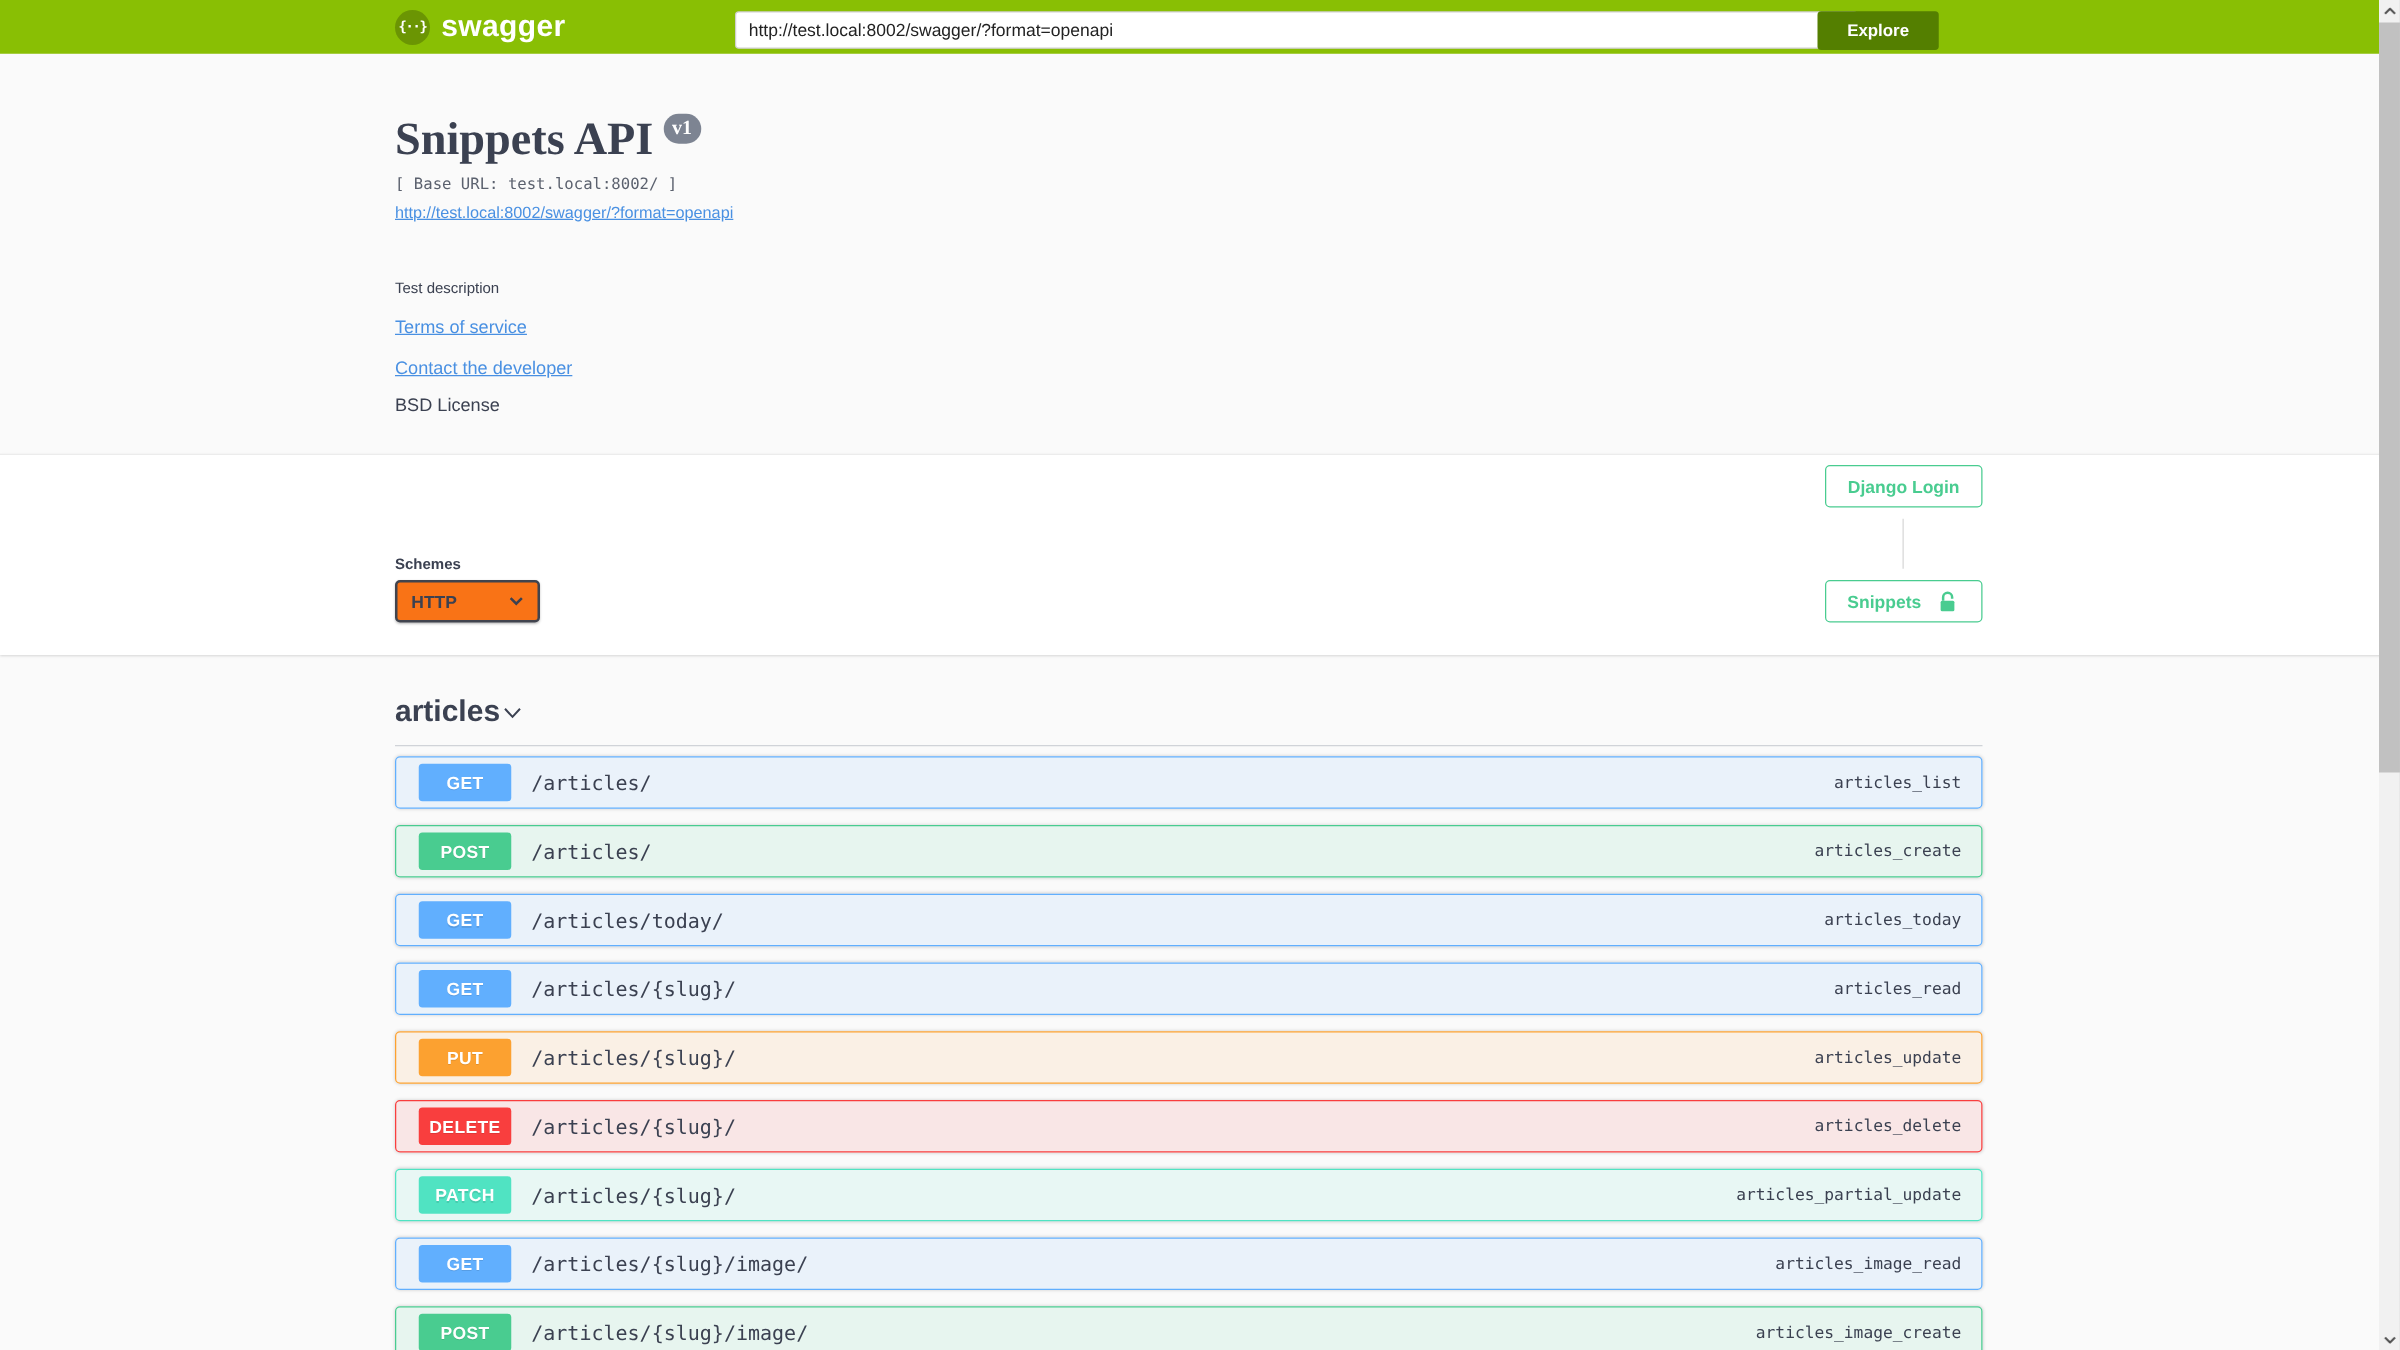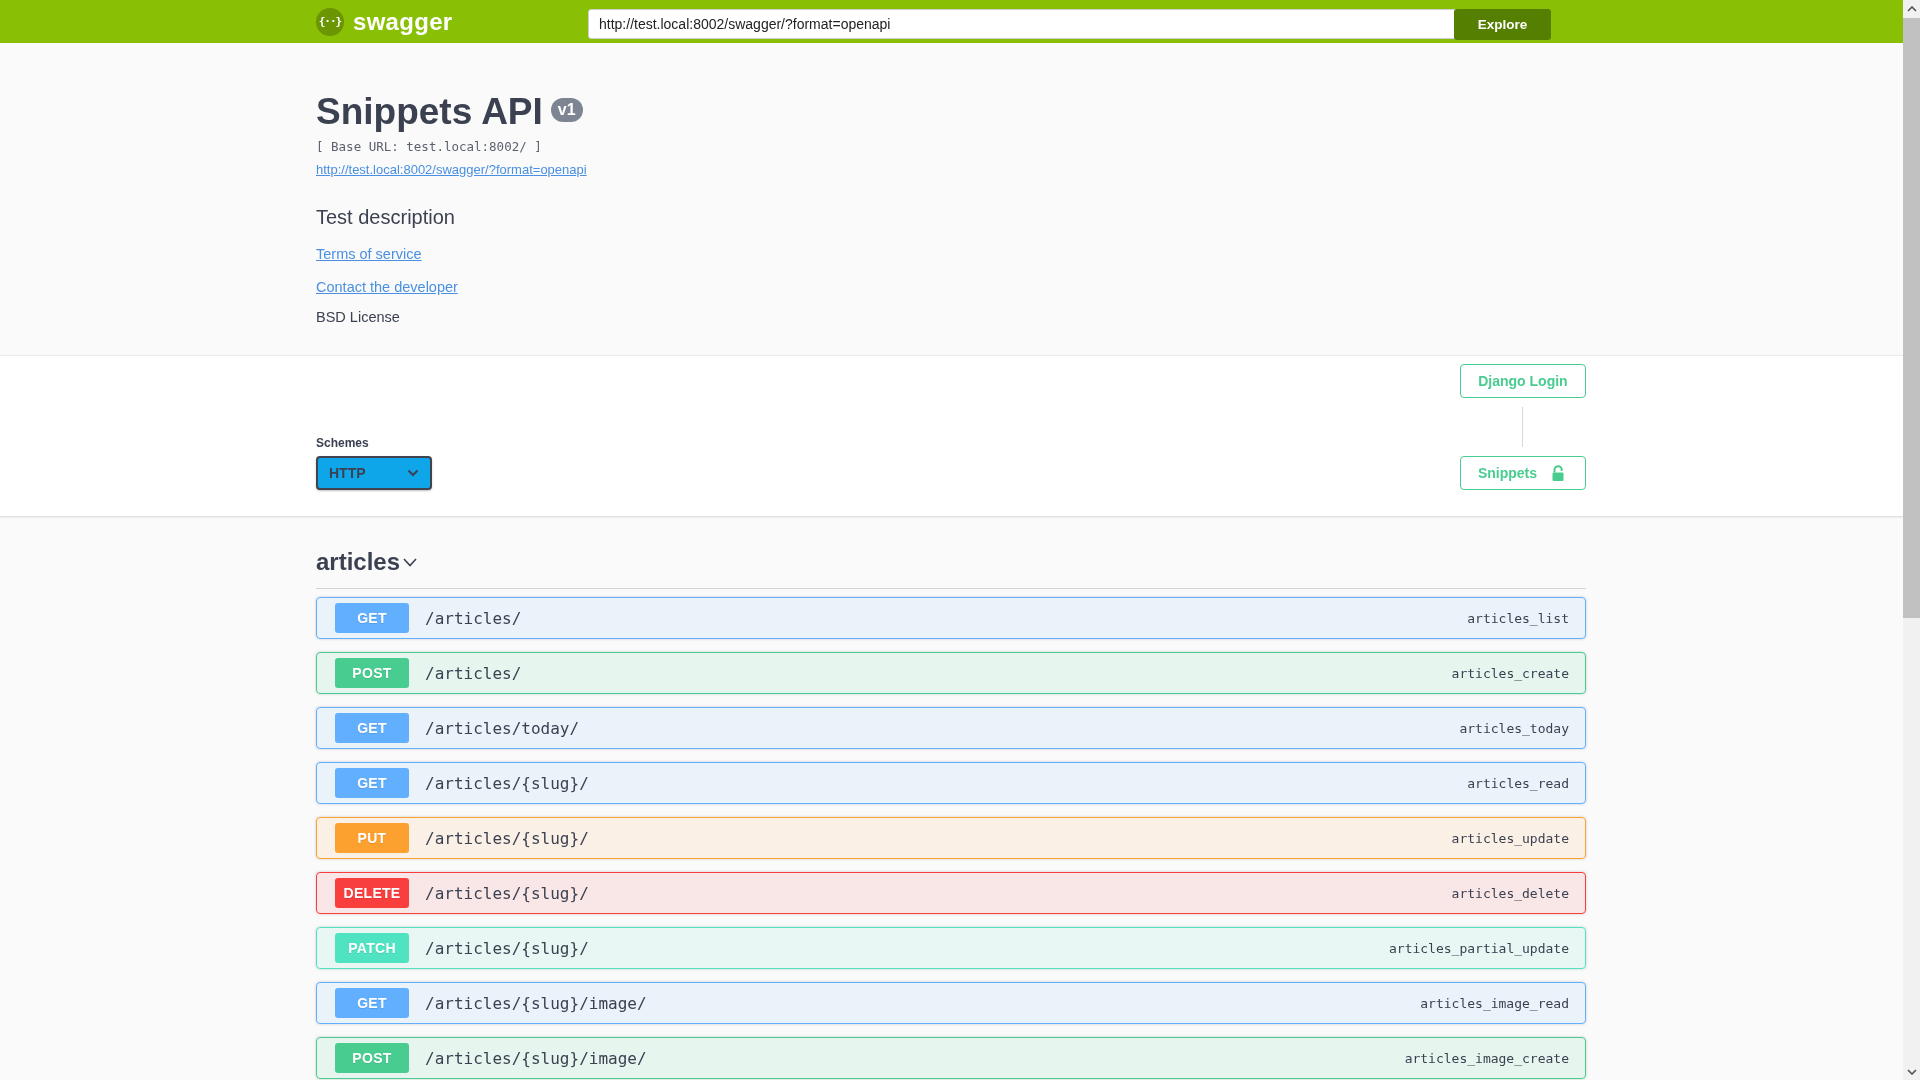--- a/index.html
+++ b/index.html
@@ -17,39 +17,39 @@
   .logo-text { color:#fff; font-weight:bold; font-size:24px; letter-spacing:0.3px; }
   .url-input { position:absolute; left:588px; top:9px; width:898px; height:30px; border:1px solid #cfcfcf;
                border-radius:3px; padding:0 10px; font-size:14px; color:#222; outline:none;
                font-family:"Liberation Sans", sans-serif; }
   .explore-btn { position:absolute; left:1454px; top:9px; width:97px; height:31px; background:var(--explore-bg,#547f00);
                  color:#fff; border:none; border-radius:3px; font-weight:bold; font-size:13.5px; cursor:pointer;
                  font-family:"Liberation Sans", sans-serif; }
 
   
   .info-section { padding-top:50px; padding-bottom:30px; background:var(--page-bg,#fafafa); }
-  .title-row { display:flex; align-items:center; }
+  .title-row { display:flex; align-items:flex-start;font-family:Liberation Serif, serif; }
   .api-title { font-size:37px; font-weight:bold; color:var(--text,#3b4151); line-height:38px; }
   .version-badge { background:var(--badge-bg,#7d8492); color:#fff; font-size:16px; font-weight:bold;
                    border-radius:45px; padding:3px 7px; margin-left:8px; position:relative; top:-2px; }
   .base-url { margin-top:8px; font-family:"DejaVu Sans Mono", monospace; font-size:12.5px; color:#5b616e; }
   .spec-link { display:inline-block; margin-top:8px; font-size:13px; color:var(--link,#4990e2);
                text-decoration:underline; cursor:pointer; }
-  .description { margin-top:28px; font-size:20px; }
+  .description { margin-top:44px; font-size:12px; }
   .info-link { display:block; margin-top:17px; font-size:14.5px; color:var(--link,#4990e2);
                text-decoration:underline; cursor:pointer; width:fit-content; }
   .license { margin-top:14px; font-size:14.5px; }
 
   
   .scheme-section { background:#fff; border-top:1px solid #ececec; box-shadow:0 1px 2px 0 rgba(0,0,0,0.15);
                     padding:8px 0 26px 0; }
   .scheme-inner { display:flex; justify-content:space-between; align-items:flex-end; }
   .schemes-label { display:block; font-size:12px; font-weight:bold; margin-bottom:6px; }
   .scheme-select { width:116px; height:34px; border:2px solid var(--scheme-border,#41444e); border-radius:4px;
-                   background:#0ea5e9; display:flex; align-items:center; justify-content:space-between;
+                   background:#f97316; display:flex; align-items:center; justify-content:space-between;
                    padding:0 11px; font-size:14px; font-weight:bold; cursor:pointer;
                    box-shadow:0 1px 2px 0 rgba(0,0,0,0.25); }
   .auth-area { display:flex; align-items:center; gap:9px;flex-direction:column; }
   .btn { height:34px; border:1px solid var(--auth-green,#49cc90); color:var(--auth-green,#49cc90);
          background:transparent; border-radius:4px; font-weight:bold; font-size:14px; padding:0 17px;
          cursor:pointer; display:flex; align-items:center; gap:11px; font-family:"Liberation Sans", sans-serif; }
   .vdiv { width:1px; height:40px; background:#d8d8d8; }
 
   
   .ops { padding-top:30px; }

